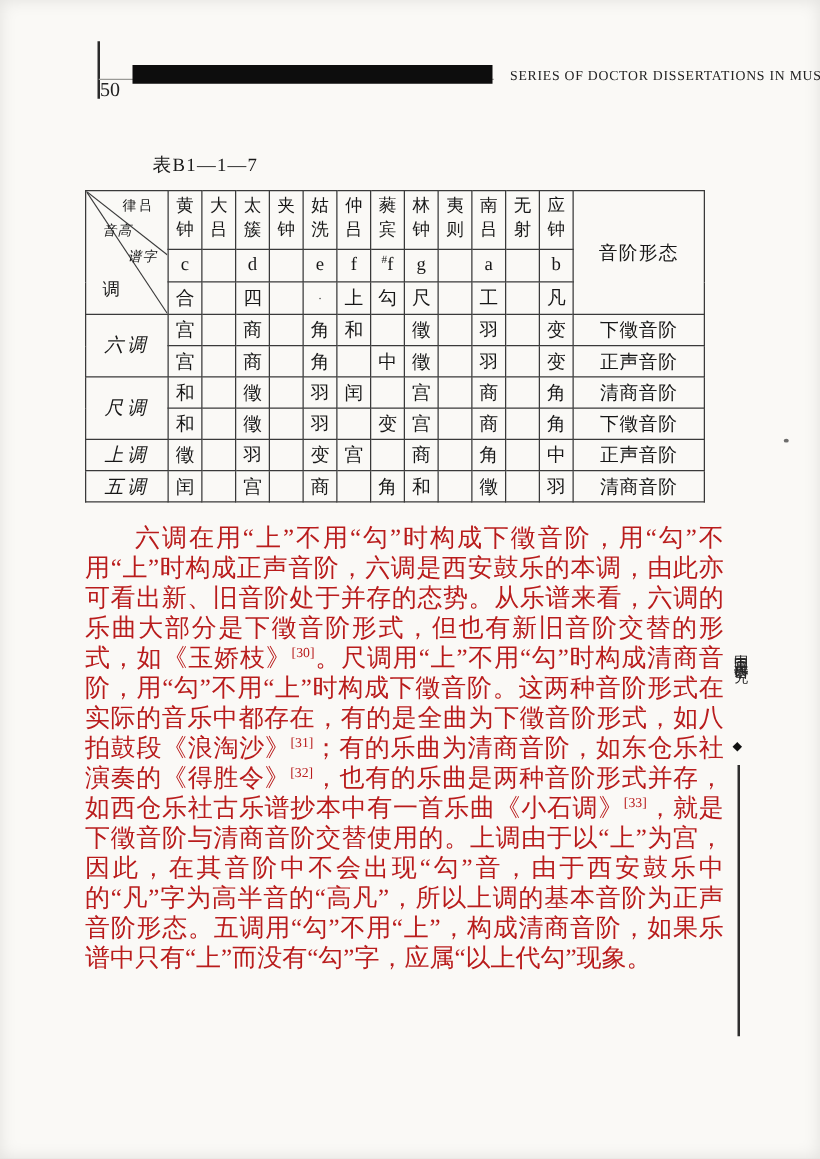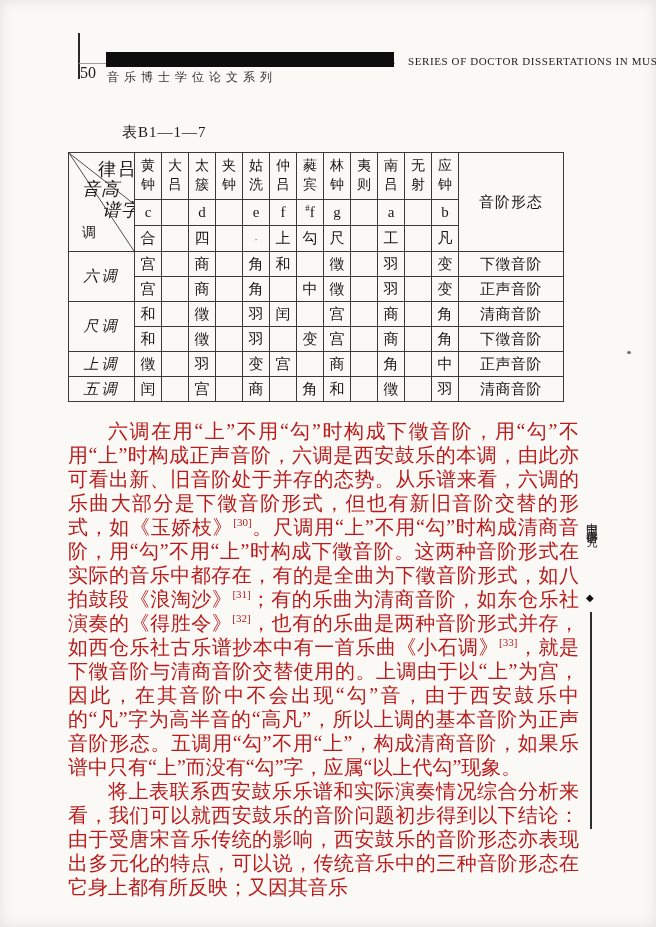--- a/index.html
+++ b/index.html
@@ -28,21 +28,21 @@
     border:1px solid #3a3a3a;text-align:center;vertical-align:middle;
     padding:0;font-size:15px;color:#171717;overflow:hidden;
   }
   tr.r-names td{height:46px;}
   tr.r-letters td{height:25px;}
   tr.r-puzi td{height:25px;}
   tr.r-data td{height:24px;}
   td.corner{position:relative;padding:0;}
   svg.diag{position:absolute;left:0;top:0;width:100%;height:100%;}
   svg.diag line{stroke:#3a3a3a;stroke-width:0.9;}
-  .cl{position:absolute;font-size:18px;line-height:1;color:#191919;white-space:nowrap;}
+  .cl{position:absolute;font-size:11px;line-height:1;color:#191919;white-space:nowrap;}
   .cl-lvlv{top:7px;left:29px;letter-spacing:2px;}
   .cl-yingao{top:27px;left:13px;letter-spacing:1px;font-style:italic;}
   .cl-puzi{top:48px;left:33px;letter-spacing:1px;font-style:italic;}
   .cl-diao{top:73px;left:13px;font-size:14px;}
   .vert{display:inline-block;width:1em;line-height:1.35;word-break:break-all;font-size:14px;}
   td.letter-cell{font-size:13.5px;}
   td.letter-cell sup.acc{font-size:9px;line-height:0;}
   td.puzi-cell{font-size:15px;}
   td.puzi-cell .faint{opacity:0.75;font-size:11px;}
   td.diao-cell{font-size:14.5px;letter-spacing:3px;border-right:1px dashed #6d6d6d;font-style:italic;}
@@ -70,21 +70,20 @@
 </head>
 <body>
 
 <div class="page">
 
   <div class="tick"></div>
   <div class="hline"></div>
   <div class="bar"></div>
   <div class="series-en">SERIES OF DOCTOR DISSERTATIONS IN MUSIC</div>
   <div class="page-num">50</div>
-  <div class="series-cn">音乐博士学位论文系列</div>
 
   <div class="table-title">表B1—1—7</div>
 
   <table class="scale-table">
       <colgroup>
         <col style="width: 66px;">
         <col style="width: 27px;">
         <col style="width: 27px;">
         <col style="width: 27px;">
         <col style="width: 27px;">
@@ -244,21 +243,20 @@
           <td class="note-cell">徵</td>
           <td class="note-cell"></td>
           <td class="note-cell">羽</td>
           <td class="form-col">清商音阶</td>
         </tr>
       </tbody>
     </table>
 
   <div class="body-text">
     <p>六调在用“上”不用“勾”时构成下徵音阶，用“勾”不用“上”时构成正声音阶，六调是西安鼓乐的本调，由此亦可看出新、旧音阶处于并存的态势。从乐谱来看，六调的乐曲大部分是下徵音阶形式，但也有新旧音阶交替的形式，如《玉娇枝》<sup>[30]</sup>。尺调用“上”不用“勾”时构成清商音阶，用“勾”不用“上”时构成下徵音阶。这两种音阶形式在实际的音乐中都存在，有的是全曲为下徵音阶形式，如八拍鼓段《浪淘沙》<sup>[31]</sup>；有的乐曲为清商音阶，如东仓乐社演奏的《得胜令》<sup>[32]</sup>，也有的乐曲是两种音阶形式并存，如西仓乐社古乐谱抄本中有一首乐曲《小石调》<sup>[33]</sup>，就是下徵音阶与清商音阶交替使用的。上调由于以“上”为宫，因此，在其音阶中不会出现“勾”音，由于西安鼓乐中的“凡”字为高半音的“高凡”，所以上调的基本音阶为正声音阶形态。五调用“勾”不用“上”，构成清商音阶，如果乐谱中只有“上”而没有“勾”字，应属“以上代勾”现象。</p>
-    <p>将上表联系西安鼓乐乐谱和实际演奏情况综合分析来看，我们可以就西安鼓乐的音阶问题初步得到以下结论：由于受唐宋音乐传统的影响，西安鼓乐的音阶形态亦表现出多元化的特点，可以说，传统音乐中的三种音阶形态在它身上都有所反映；又因其音乐</p>
   </div>
 
   <div class="side-title">中国工尺谱研究</div>
   <div class="side-diamond">◆</div>
   <div class="side-rule"></div>
   <div class="speck"></div>
 
 </div>
 
 </body></html>

